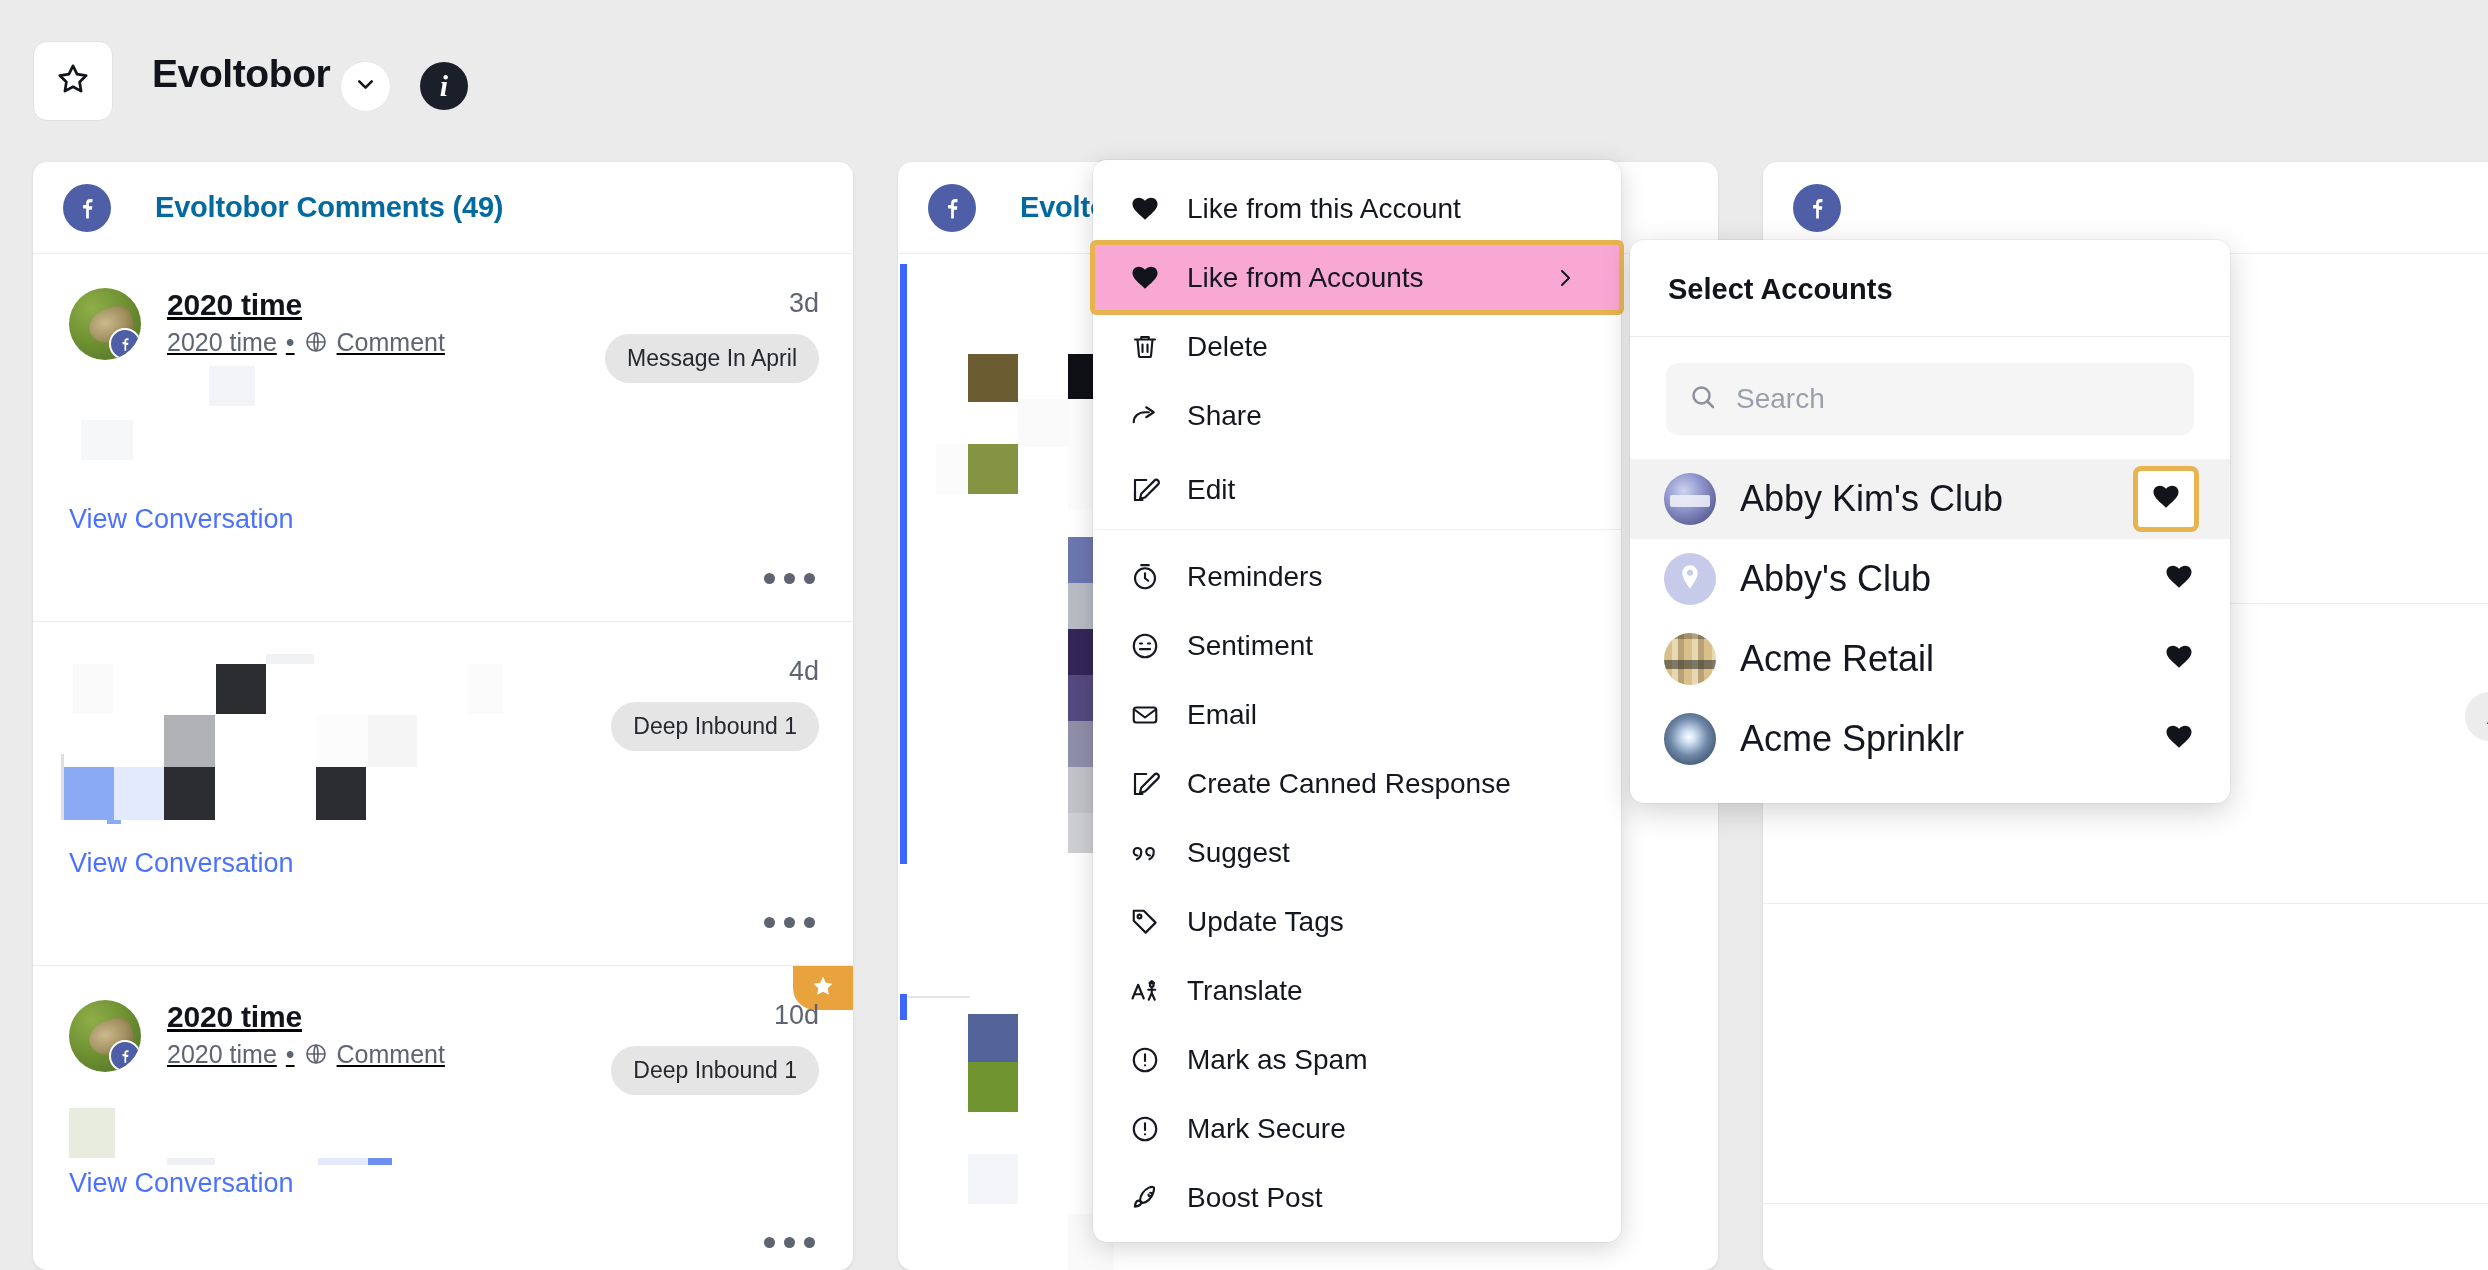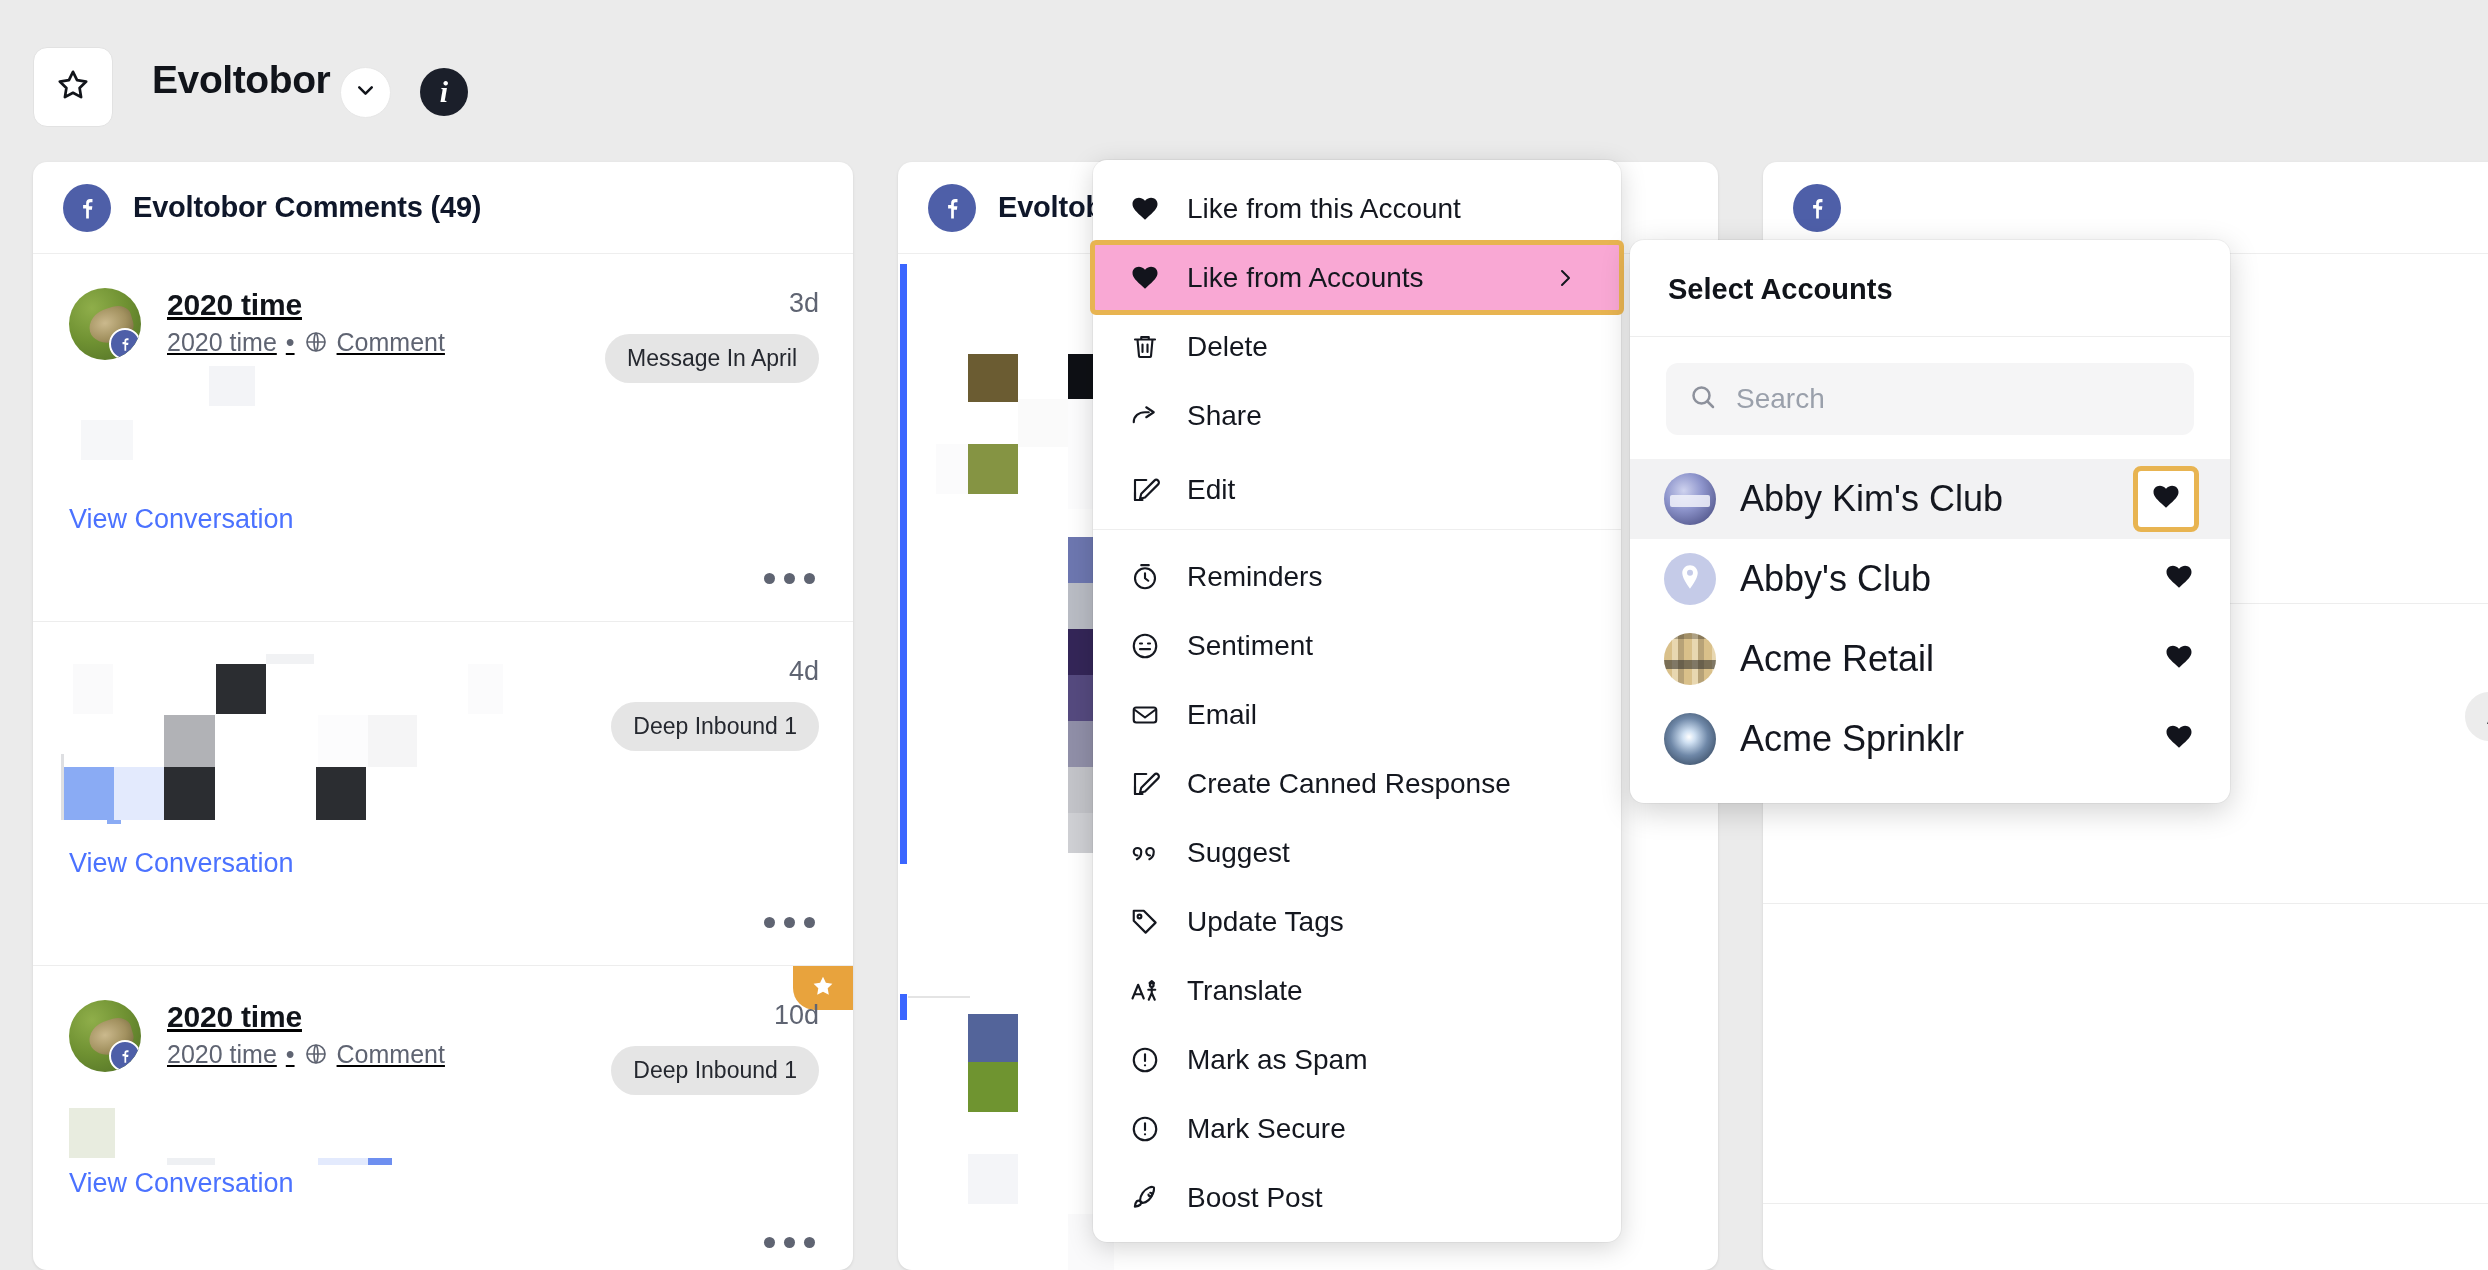--- a/index.html
+++ b/index.html
@@ -5,21 +5,21 @@
   * { box-sizing: border-box; margin: 0; padding: 0; }
   html, body {
     width: 2488px; height: 1270px;
     background: #ebebeb;
     font-family: "Liberation Sans", sans-serif;
     overflow: hidden;
   }
   #stage { position: relative; width: 2488px; height: 1270px; }
 
   
-  #topbar { position: absolute; left: 0; top: 14px; width: 2488px; height: 148px; }
+  #topbar { position: absolute; left: 0; top: 8px; width: 2488px; height: 148px; }
   #fav-btn {
     position: absolute; left: 33px; top: 33px; width: 80px; height: 80px;
     background: #fff; border: 1px solid #e2e2e2; border-radius: 14px;
     display: flex; align-items: center; justify-content: center;
   }
   #fav-btn svg { width: 36px; height: 36px; }
   #header-title {
     position: absolute; left: 152px; top: 44px;
     font-size: 39px; font-weight: 700; color: #11141a; letter-spacing: -0.4px;
     white-space: nowrap;
@@ -48,22 +48,22 @@
     display: flex; align-items: center; gap: 22px;
     height: 92px; padding: 0 30px;
     border-bottom: 1px solid #eeeeee;
   }
   .fb-badge {
     width: 48px; height: 48px; border-radius: 50%; background: #4e5fa8;
     display: flex; align-items: center; justify-content: center; flex: 0 0 auto;
   }
   .fb-badge svg { width: 28px; height: 28px; }
   .col-head-title {
-    font-size: 29px; font-weight: 700; color: #0f172a;
-    white-space: nowrap; letter-spacing: -0.2px;
+    font-size: 29px; font-weight: 700; color: #0369a1;
+    white-space: nowrap; letter-spacing: -0.2px; margin-left: 22px;
   }
 
   
   #col1 { left: 33px; top: 162px; width: 820px; height: 1108px; }
   .comment-card { position: relative; border-bottom: 1px solid #ededed; padding: 34px 0 0 0; }
   .cc-head { display: flex; align-items: flex-start; padding: 0 36px; }
   .cc-avatar {
     position: relative; width: 72px; height: 72px; border-radius: 50%;
     background: radial-gradient(circle at 32% 28%, #8fae4a 0%, #6f9132 48%, #4e6d25 100%);
     flex: 0 0 auto; overflow: hidden;

